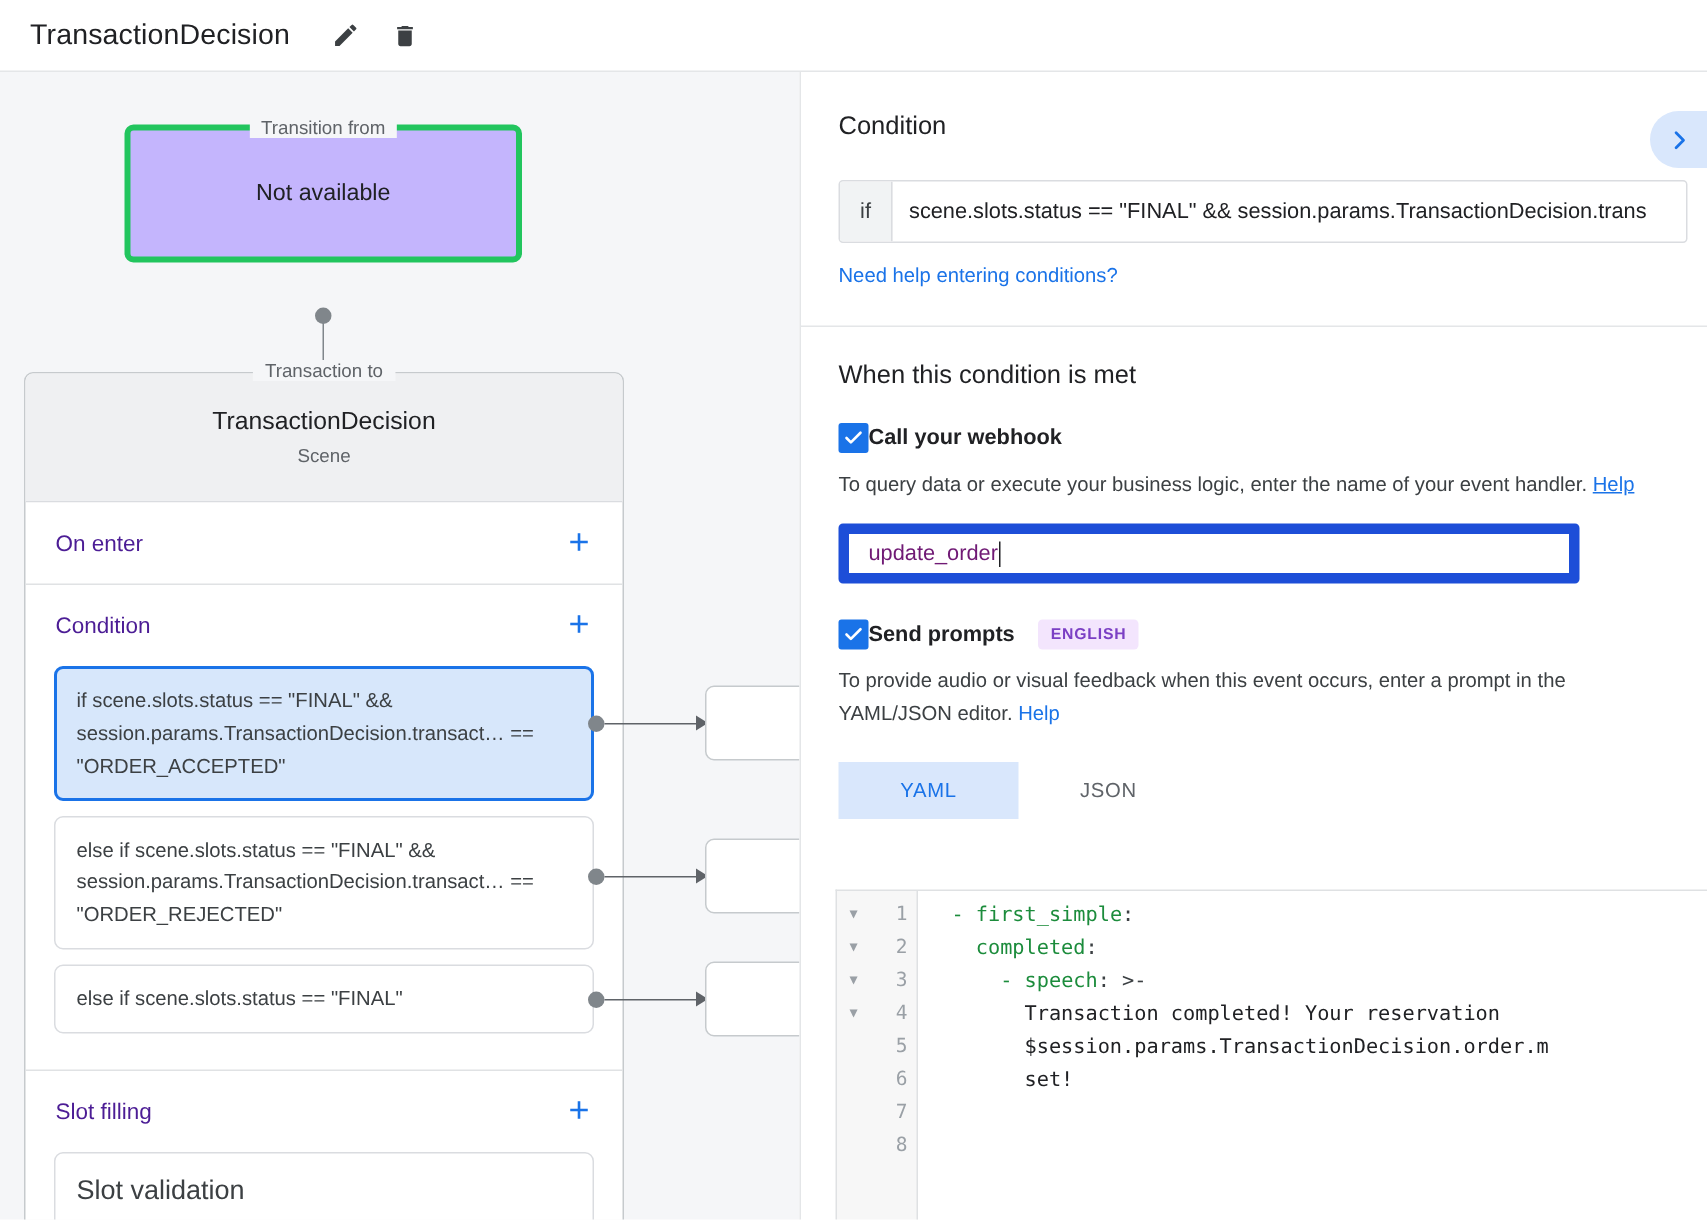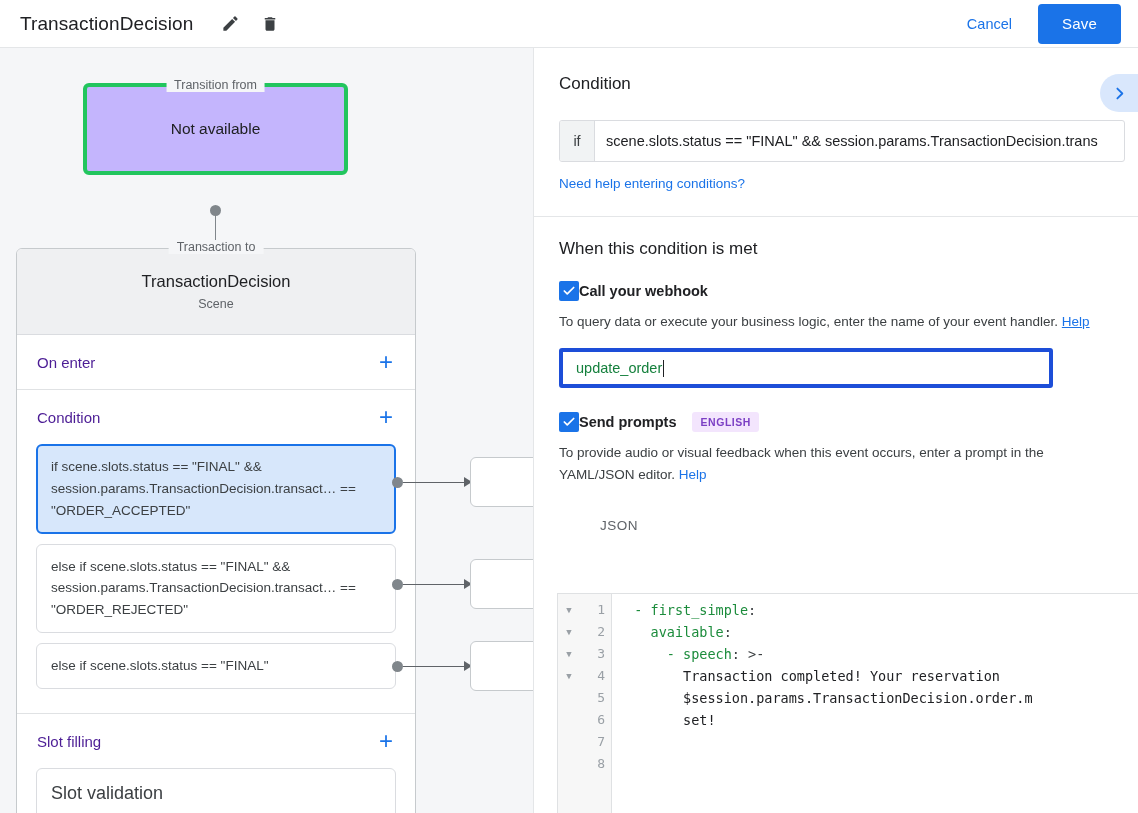--- a/index.html
+++ b/index.html
@@ -228,23 +228,23 @@
   }
   .helper-text {
     margin-top: 10px; font-size: 13.5px; color: #3c4043; line-height: 1.58;
     max-width: 552px;
   }
   .helper-link { color: #1a73e8; text-decoration: underline; cursor: pointer; }
   .helper-link.nounderline { text-decoration: none; }
 
   #webhook-input {
     margin-top: 16px; width: 494px; height: 40px;
-    border: 4px solid #1d4ed8; border-radius: 3px;
+    border: 7px solid #1d4ed8; border-radius: 3px;
     display: flex; align-items: center; padding: 0 13px;
-    font-size: 14.5px; color: #15803d;
+    font-size: 14.5px; color: #701a75;
     cursor: text;
   }
   #webhook-caret {
     display: inline-block; width: 1px; height: 17px; background: #202124;
     margin-left: 1px;
   }
 
   #tabs { display: flex; margin-top: 22px; }
   .tab {
     width: 120px; height: 38px;
@@ -299,24 +299,20 @@
         <path d="M3 17.25V21h3.75L17.81 9.94l-3.75-3.75L3 17.25zM20.71 7.04a1 1 0 0 0 0-1.41l-2.34-2.34a1 1 0 0 0-1.41 0l-1.83 1.83 3.75 3.75 1.83-1.83z"></path>
       </svg>
   </div>
 
   <div class="topicon" id="trash-icon">
     <svg width="18" height="18" viewBox="0 0 24 24" fill="#3c4043">
         <path d="M6 19c0 1.1.9 2 2 2h8c1.1 0 2-.9 2-2V7H6v12zM19 4h-3.5l-1-1h-5l-1 1H5v2h14V4z"></path>
       </svg>
   </div>
 
-  <div id="topbar-right">
-    <button id="cancel-button">Cancel</button>
-    <button id="save-button">Save</button>
-  </div>
 </div>
 
 <div id="canvas">
 
   <div class="fieldset-box" id="transition-from-box">
     <div class="fieldset-legend">Transition from</div>
     <div class="inner">Not available</div>
   </div>
 
   <div id="connector-dot"></div>
@@ -426,20 +422,21 @@
       </div>
       <span class="check-label">Send prompts</span>
       <span class="badge">ENGLISH</span>
     </div>
     <div class="helper-text">
       <span>To provide audio or visual feedback when this event occurs, enter a prompt in the YAML/JSON editor.</span>
       <a class="helper-link nounderline">Help</a>
     </div>
 
     <div id="tabs">
+      <div class="tab active">YAML</div>
       <div class="tab">JSON</div>
     </div>
   </div>
 
   <div id="editor">
     <div id="fold-col">
       <div class="fold-arrow">▼</div>
       <div class="fold-arrow">▼</div>
       <div class="fold-arrow">▼</div>
       <div class="fold-arrow">▼</div>
@@ -449,21 +446,21 @@
       <div class="lineno">2</div>
       <div class="lineno">3</div>
       <div class="lineno">4</div>
       <div class="lineno">5</div>
       <div class="lineno">6</div>
       <div class="lineno">7</div>
       <div class="lineno">8</div>
     </div>
     <div id="code-area">
         <div class="code-line">  <span class="k">- first_simple</span><span class="p">:</span></div>
-        <div class="code-line">    <span class="k">available</span><span class="p">:</span></div>
+        <div class="code-line">    <span class="k">completed</span><span class="p">:</span></div>
         <div class="code-line">      <span class="k">- speech</span><span class="p">: &gt;-</span></div>
         <div class="code-line">        Transaction completed! Your reservation</div>
         <div class="code-line">        $session.params.TransactionDecision.order.m</div>
         <div class="code-line">        set!</div>
         <div class="code-line"></div>
       </div>
   </div>
 </div>
 
 </body></html>

